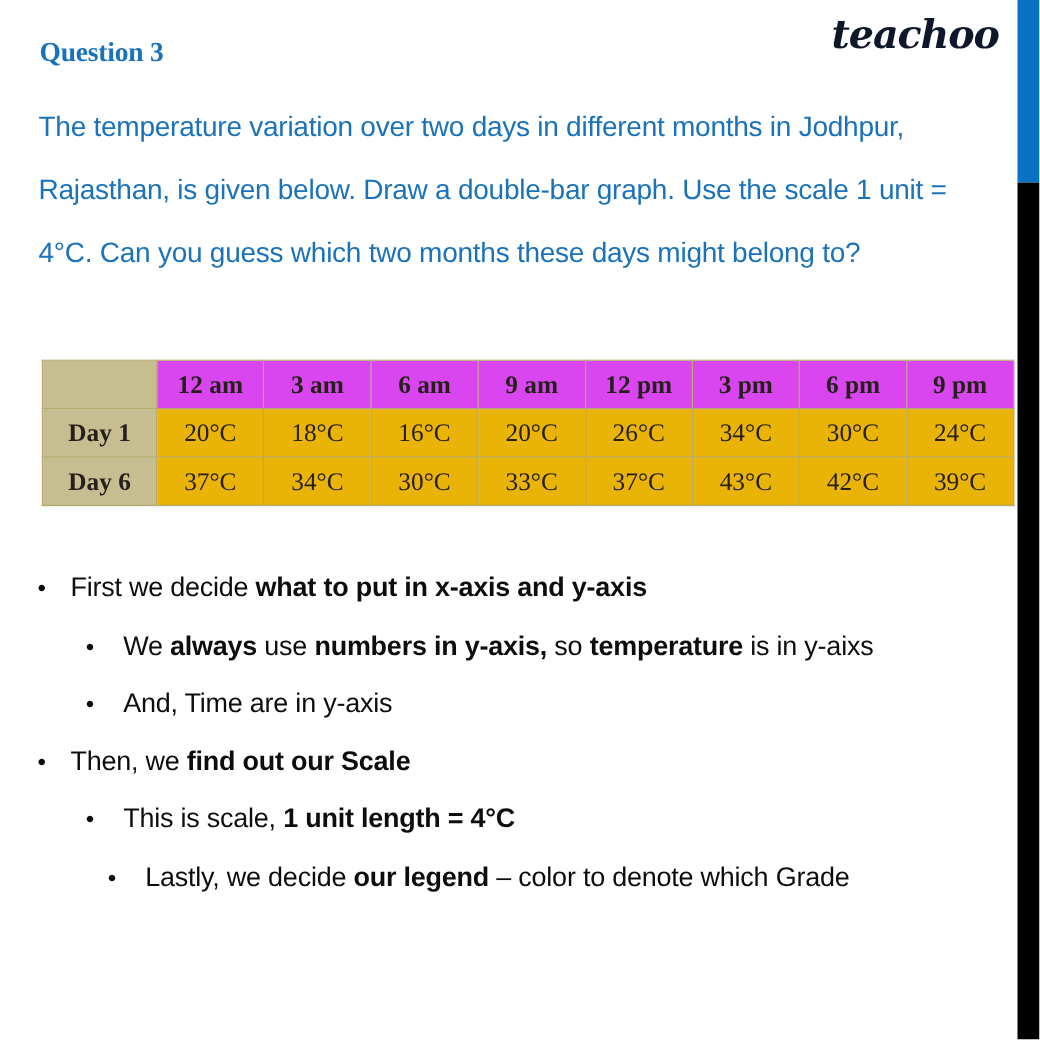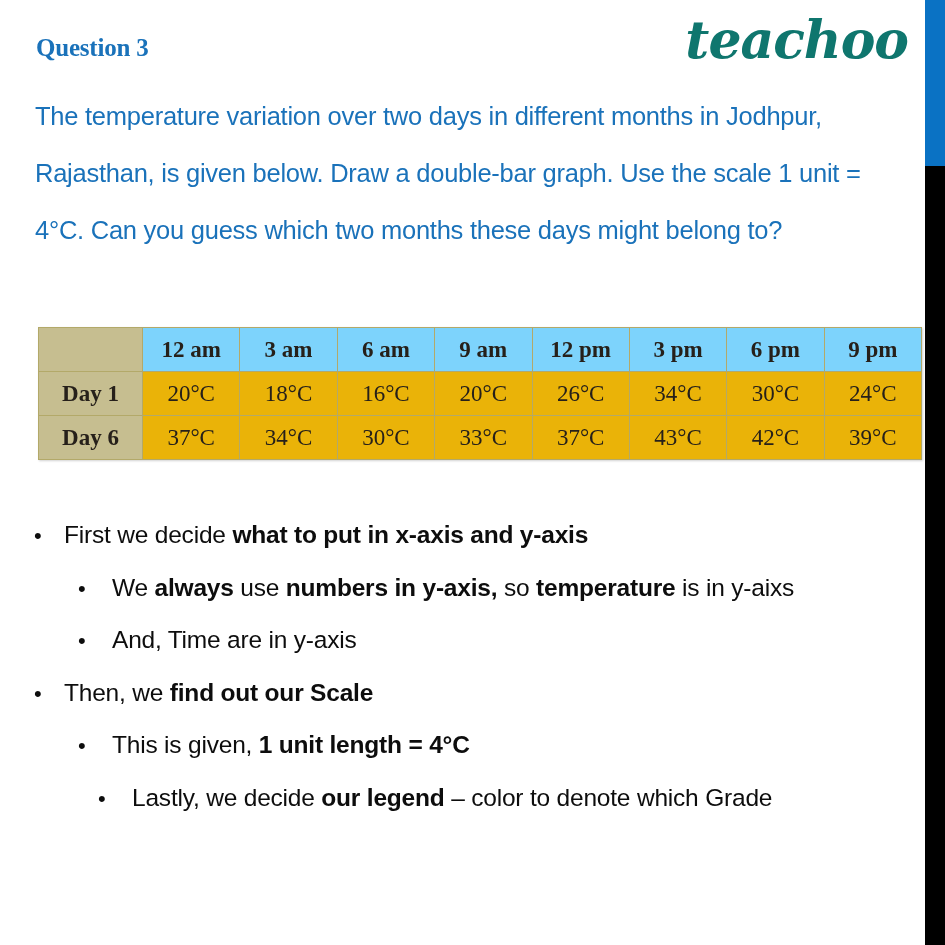--- a/index.html
+++ b/index.html
@@ -34,23 +34,23 @@
     background:#000000;
   }
 
   
   .logo {
     position:absolute;
     right:37px; top:14px;
     font-family:"DejaVu Serif", serif;
     font-style:italic;
     font-weight:bold;
-    font-size:52px;
+    font-size:36px;
     letter-spacing:-1px;
-    color:#0f766e;
+    color:#0f172a;
     line-height:1;
   }
 
   .q-heading {
     position:absolute;
     left:36px; top:34px;
     font-size:25px;
     font-weight:bold;
     color:#1a72ba;
     letter-spacing:-0.2px;
@@ -80,21 +80,21 @@
   .data-table td, .data-table th {
     border:1px solid #b3a969;
     height:44px;
     text-align:center;
     vertical-align:middle;
     font-size:23px;
     color:#26201a;
     padding:0 4px;
   }
   .data-table th {
-    background:#7dd3fc;
+    background:#d946ef;
     font-weight:bold;
   }
   .data-table td.rowhead {
     background:#c6be90;
     font-weight:bold;
     width:104px;
     font-family:Liberation Serif, serif;
   }
   .data-table th.corner {
     background:#c6be90;
@@ -189,18 +189,18 @@
         </tr>
       </tbody>
   </table>
 
   <div class="steps">
     <div id="bullet-host">
         <div class="step-line lvl0"><span class="bullet">•</span><span>First we decide </span><b>what to put in x-axis and y-axis</b></div>
         <div class="step-line lvl1"><span class="bullet b2">•</span><span>We </span><b>always</b><span> use </span><b>numbers in y-axis,</b><span> so </span><b>temperature</b><span> is in y-aixs</span></div>
         <div class="step-line lvl1"><span class="bullet b2">•</span><span>And, Time are in y-axis</span></div>
         <div class="step-line lvl0"><span class="bullet">•</span><span>Then, we </span><b>find out our Scale</b></div>
-        <div class="step-line lvl1"><span class="bullet b2">•</span><span>This is given, </span><b>1 unit length = 4°C</b></div>
+        <div class="step-line lvl1"><span class="bullet b2">•</span><span>This is scale, </span><b>1 unit length = 4°C</b></div>
         <div class="step-line lvl1b"><span class="bullet b2">•</span><span>Lastly, we decide </span><b>our legend</b><span> – color to denote which Grade</span></div>
       </div>
   </div>
 
 </div>
 
 </body></html>

